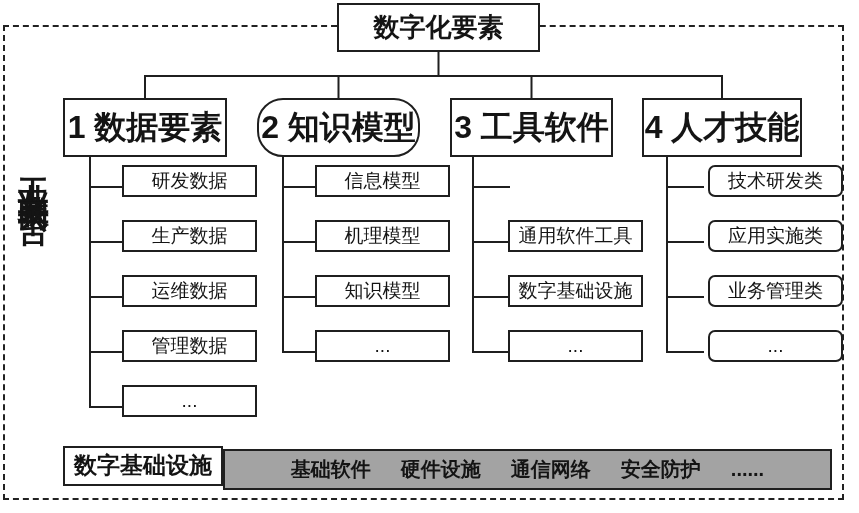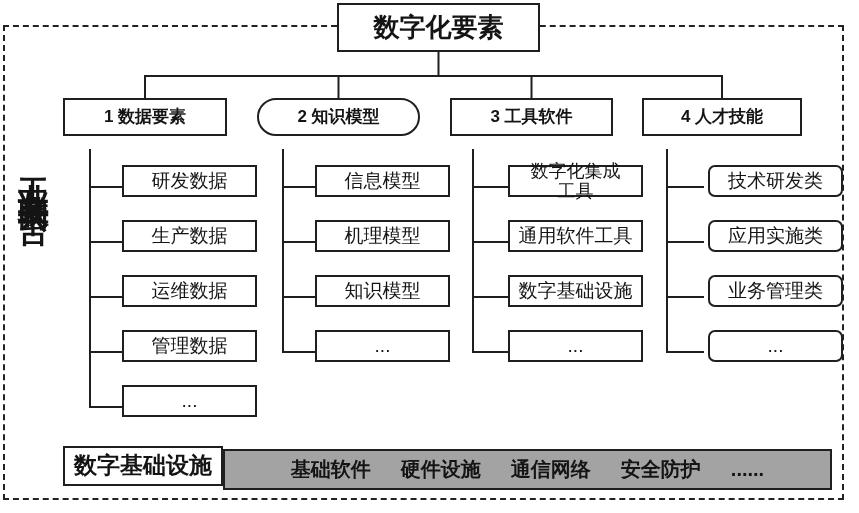--- a/index.html
+++ b/index.html
@@ -13,21 +13,21 @@
 
   .connectors { position: absolute; left: 0; top: 0; z-index: 1; }
 
   .box {
     position: absolute; background: #fff; border: 2px solid #1f1f1f;
     box-sizing: border-box; display: flex; align-items: center; justify-content: center;
     text-align: center; white-space: pre-line; z-index: 2; color: #141414;
     line-height: 1.12;
   }
   .root-box   { left: 337px; top: 3px;  width: 203px; height: 49px; font-size: 26px; font-weight: 700; border-width: 2.5px; }
-  .header-box { top: 98px; height: 38px; font-size: 17px; font-weight: 700; border-width: 2.5px; }
+  .header-box { top: 98px; height: 59px; font-size: 32px; font-weight: 700; border-width: 2.5px; }
   .hb1 { left: 63px;  width: 164px; }
   .hb2 { left: 257px; width: 163px; border-radius: 26px; }
   .hb3 { left: 450px; width: 163px; }
   .hb4 { left: 642px; width: 160px; }
 
   .child { width: 135px; height: 32px; font-size: 19px; font-weight: 400; }
   .c-col1 { left: 122px; }
   .c-col2 { left: 315px; }
   .c-col3 { left: 508px; }
   .c-col4 { left: 708px; border-radius: 7px; }
@@ -107,22 +107,20 @@
   <div class="box child c-col1 r2">生产数据</div>
   <div class="box child c-col1 r3">运维数据</div>
   <div class="box child c-col1 r4">管理数据</div>
   <div class="box child c-col1 r5">...</div>
 
   <div class="box child c-col2 r1">信息模型</div>
   <div class="box child c-col2 r3">知识模型</div>
   <div class="box child c-col2 r2">机理模型</div>
   <div class="box child c-col2 r4">...</div>
 
-  <div class="box child c-col3 r1">数字化集成
-工具</div>
   <div class="box child c-col3 r2">通用软件工具</div>
   <div class="box child c-col3 r3">数字基础设施</div>
   <div class="box child c-col3 r4">...</div>
 
   <div class="box child c-col4 r1">技术研发类</div>
   <div class="box child c-col4 r2">应用实施类</div>
   <div class="box child c-col4 r3">业务管理类</div>
   <div class="box child c-col4 r4">...</div>
 
   <div class="box infra-label">数字基础设施</div>

